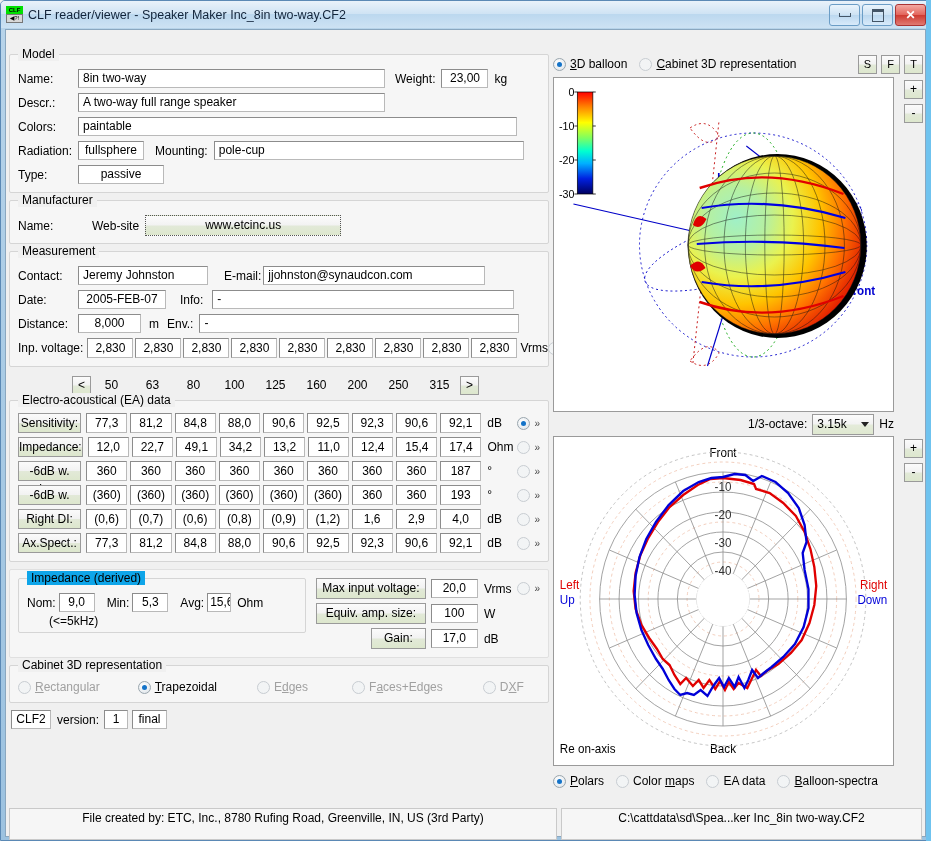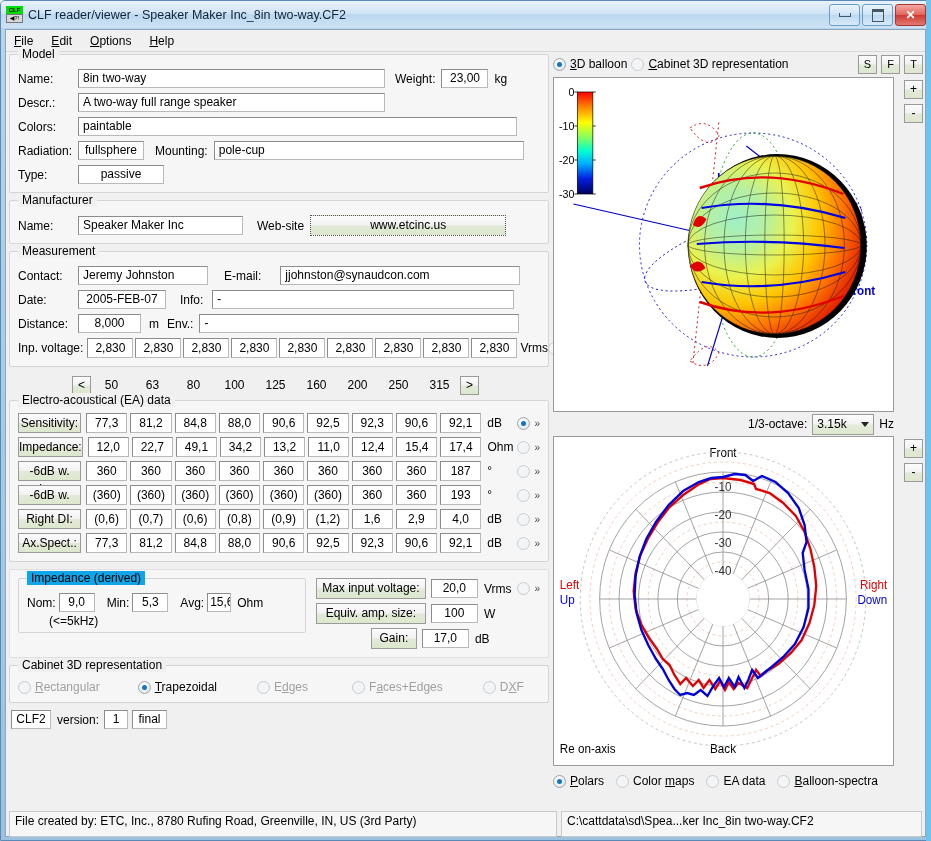--- a/index.html
+++ b/index.html
@@ -100,22 +100,22 @@
      background:linear-gradient(#fcfcfc,#f2f2f2 48%,#e4ebda 52%,#dfe8d0);
      font-size:12px;line-height:19px;padding-left:4px;position:relative;}
   .combo .car{position:absolute;right:4px;top:7px;border-left:4px solid transparent;
      border-right:4px solid transparent;border-top:5px solid #222;}
 
   .bottomopts{display:flex;align-items:center;height:22px;gap:8px;margin-top:4px;}
 
   
   .statusbar{position:absolute;left:0;right:0;bottom:0;height:24px;display:flex;align-items:center;
      padding:0 3px;gap:4px;background:#f0f0f0;}
-  .sbcell{height:26px;line-height:18px;font-size:12px;padding:0 5px;box-sizing:border-box;
-     border:1px solid #c9c9c9;background:#f6f6f6;white-space:nowrap;overflow:hidden;}
+  .sbcell{height:32px;line-height:18px;font-size:12px;padding:0 5px;box-sizing:border-box;
+     border:1px solid #c9c9c9;background:#f6f6f6;white-space:nowrap;overflow:hidden;text-align:center;}
   .sb1{width:548px;}
   .sb2{flex:1;}
 
   
   .vscroll{position:absolute;right:0;top:0;bottom:0;width:5px;background:#6fc3ef;}
 </style>
 </head>
 <body>
 
 <div id="app">
@@ -135,26 +135,20 @@
           <i class="glyph-max"></i>
         </div>
      <div class="wbtn close">
           <span>✕</span>
         </div>
    </div>
  </div>
 
  <div class="client">
 
-   <div class="menubar">
-     <div><u>F</u>ile</div>
-     <div><u>E</u>dit</div>
-     <div><u>O</u>ptions</div>
-     <div><u>H</u>elp</div>
-   </div>
 
    <div class="panes">
 
    <div class="left">
 
      <div class="gb">
        <div class="cap">Model</div>
        <div class="gbody">
          <div class="row">
            <span class="lbl" style="width:60px">Name:</span>
@@ -182,35 +176,34 @@
            <div class="fld ctr" style="width:86px">passive</div>
          </div>
        </div>
      </div>
 
      <div class="gb">
        <div class="cap">Manufacturer</div>
        <div class="gbody" style="padding-bottom:7px">
          <div class="row" style="margin-bottom:0">
            <span class="lbl" style="width:60px">Name:</span>
-           <div class="fld" style="width:165px">Speaker Maker Inc</div>
            <span class="lbl" style="margin-left:14px">Web-site</span>
            <div class="btn3d" style="width:196px;height:21px;line-height:19px;margin-left:6px;border:1px dotted #555;">www.etcinc.us</div>
          </div>
        </div>
      </div>
 
      <div class="gb">
        <div class="cap">Measurement</div>
        <div class="gbody">
          <div class="row">
            <span class="lbl" style="width:60px">Contact:</span>
            <div class="fld" style="width:130px">Jeremy Johnston</div>
            <span class="lbl" style="margin-left:16px">E-mail:</span>
-           <div class="fld" style="width:240px;margin-left:19px">jjohnston@synaudcon.com</div>
+           <div class="fld" style="width:222px;margin-left:2px">jjohnston@synaudcon.com</div>
          </div>
          <div class="row">
            <span class="lbl" style="width:60px">Date:</span>
            <div class="fld ctr" style="width:88px">2005-FEB-07</div>
            <span class="lbl" style="margin-left:14px">Info:</span>
            <div class="fld" style="width:302px;margin-left:9px">-</div>
          </div>
          <div class="row">
            <span class="lbl" style="width:60px">Distance:</span>
            <div class="fld ctr" style="width:63px">8,000</div>
@@ -380,21 +373,21 @@
              <span class="radio dim" style="margin-left:6px"></span>
              <span class="chev">»</span>
            </div>
            <div class="row" style="margin-bottom:4px">
              <div class="btn3d" style="width:110px;height:21px;line-height:19px">Equiv. amp. size:</div>
              <div class="fld ctr" style="width:47px;margin-left:5px">100</div>
              <span class="lbl" style="margin-left:6px">W</span>
            </div>
            <div class="row" style="margin-bottom:0;justify-content:flex-start">
              <div style="width:55px"></div>
-             <div class="btn3d" style="width:46px;height:21px;line-height:19px">Gain:</div>
+             <div class="btn3d" style="width:55px;height:21px;line-height:19px">Gain:</div>
              <div class="fld ctr" style="width:47px;margin-left:5px">17,0</div>
              <span class="lbl" style="margin-left:6px">dB</span>
            </div>
          </div>
        </div>
      </div>
 
      <div class="gb">
        <div class="cap">Cabinet 3D representation</div>
        <div class="gbody" style="padding:14px 8px 8px 8px">
@@ -427,21 +420,21 @@
        <div class="fld ctr" style="width:40px">CLF2</div>
        <span class="lbl" style="margin-left:6px">version:</span>
        <div class="fld ctr" style="width:24px;margin-left:5px">1</div>
        <div class="fld ctr" style="width:35px;margin-left:4px">final</div>
      </div>
    </div>
 
    <div class="right">
 
      <div class="topopts">
-       <div id="viewmodes" style="display:flex;align-items:center;gap:4px">
+       <div id="viewmodes" style="display:flex;align-items:center;gap:12px">
               <div style="display: flex; align-items: center;">
                 <span class="radio on"></span>
                 <span class="optlbl"><u>3</u>D balloon</span>
               </div>
               <div style="display: flex; align-items: center;">
                 <span class="radio dim"></span>
                 <span class="optlbl"><u>C</u>abinet 3D representation</span>
               </div>
             </div>
        <div class="sfbtns">

